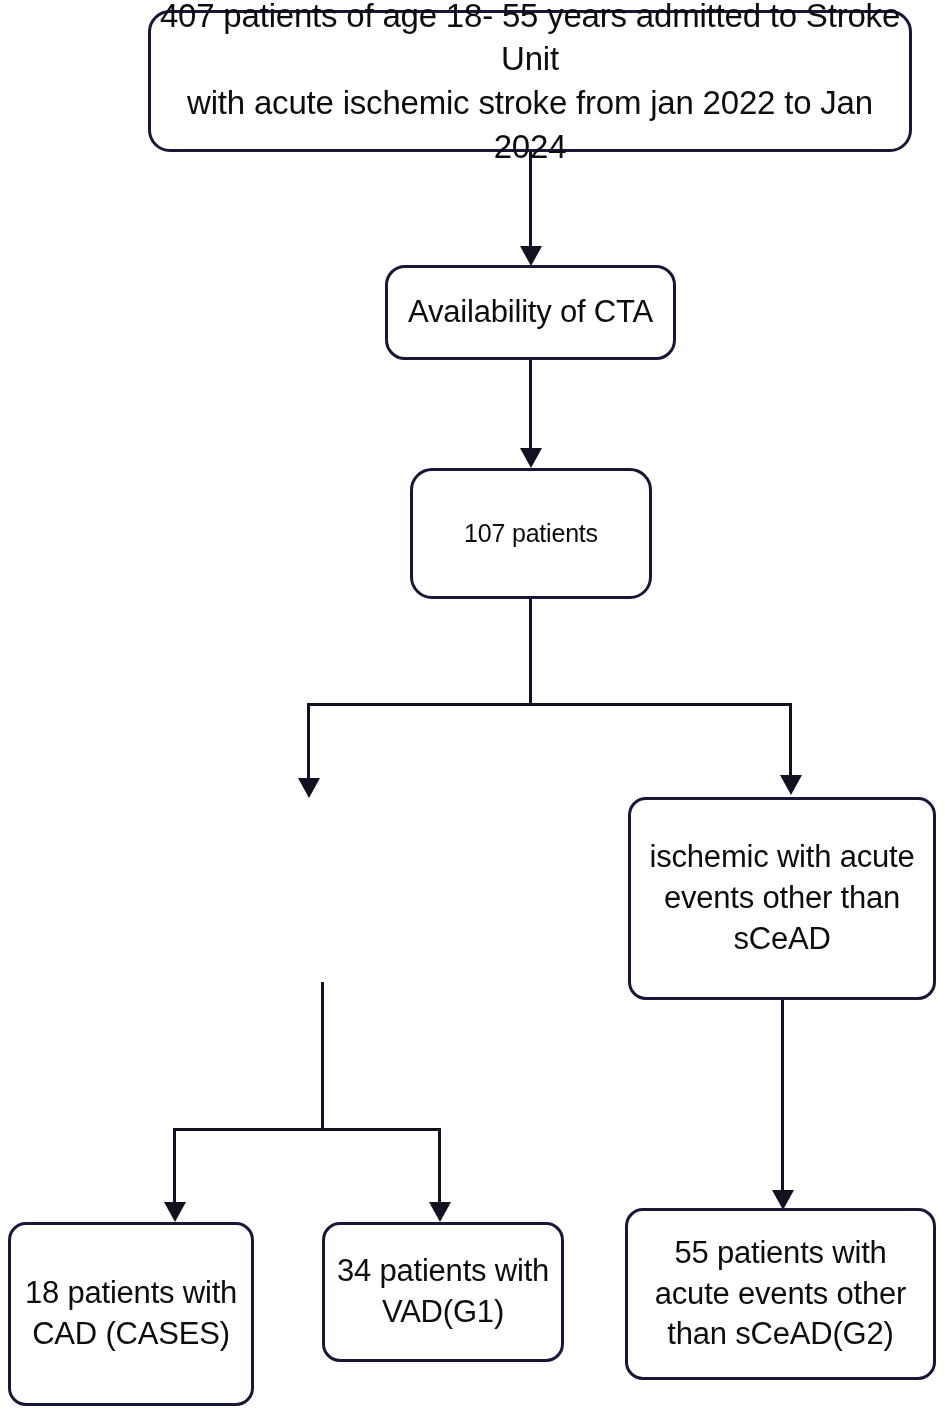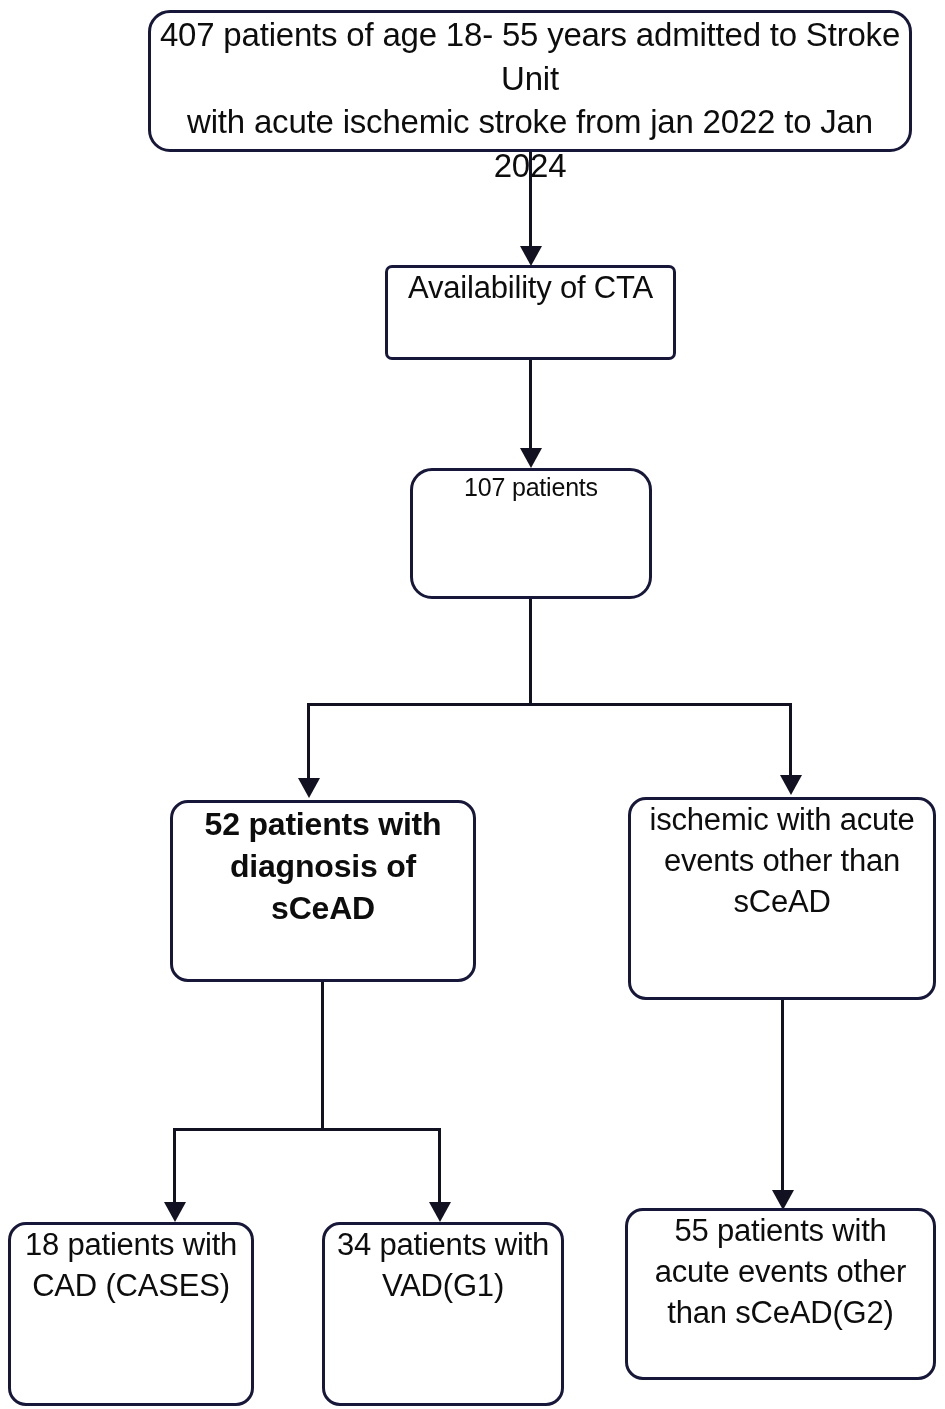--- a/index.html
+++ b/index.html
@@ -15,43 +15,43 @@
     overflow: hidden;
     font-family: "Liberation Sans", sans-serif;
   }
   .node {
     position: absolute;
     box-sizing: border-box;
     background: #ffffff;
     border: 3px solid #17173a;
     border-radius: 18px;
     display: flex;
-    align-items: flex-start;
+    align-items: center;
     justify-content: center;
     text-align: center;
     color: #0d0d0d;
     line-height: 1.32;
     letter-spacing: -0.2px;
     z-index: 2;
   }
   .node .label {
     display: block;
     width: 100%;
     padding: 0 8px;
     box-sizing: border-box;
     white-space: pre-line;
   }
   
   #node-cohort      { left: 148px; top: 10px;   width: 764px; height: 142px; font-size: 33px; border-radius: 22px; }
-  #node-cta         { left: 385px; top: 265px;  width: 291px; height: 95px;  font-size: 31px; border-radius: 7px; }
+  #node-cta         { left: 385px; top: 265px;  width: 291px; height: 95px;  font-size: 31px; border-radius: 20px; }
   #node-107         { left: 410px; top: 468px;  width: 242px; height: 131px; font-size: 25px; border-radius: 22px; }
   #node-scead       { left: 170px; top: 800px;  width: 306px; height: 182px; font-size: 32px; font-weight: bold; border-radius: 18px; }
   #node-other       { left: 628px; top: 797px;  width: 308px; height: 203px; font-size: 31px; border-radius: 18px; }
   #node-cad         { left: 8px;   top: 1222px; width: 246px; height: 184px; font-size: 31px; border-radius: 18px; }
-  #node-vad         { left: 322px; top: 1222px; width: 242px; height: 184px; font-size: 31px; border-radius: 18px; }
+  #node-vad         { left: 322px; top: 1222px; width: 242px; height: 140px; font-size: 31px; border-radius: 18px; }
   #node-g2          { left: 625px; top: 1208px; width: 311px; height: 172px; font-size: 31px; border-radius: 18px; }
 
   
   .vline {
     position: absolute;
     width: 3px;
     background: #111122;
     z-index: 1;
   }
   .hline {
@@ -94,24 +94,20 @@
     <span class="label">107 patients</span>
   </div>
 
   <div class="vline" style="left:529px; top:599px; height:106px;"></div>
   <div class="hline" style="left:307px; top:703px; width:485px;"></div>
   <div class="vline" style="left:307px; top:703px; height:75px;"></div>
   <div class="arrowhead" style="left:298px; top:778px;"></div>
   <div class="vline" style="left:789px; top:703px; height:72px;"></div>
   <div class="arrowhead" style="left:780px; top:775px;"></div>
 
-  <div class="node" id="node-scead">
-    <span class="label">52 patients with
-diagnosis of sCeAD</span>
-  </div>
 
   <div class="node" id="node-other">
     <span class="label">ischemic with acute
 events other than
 sCeAD</span>
   </div>
 
   <div class="vline" style="left:321px; top:982px; height:148px;"></div>
   <div class="hline" style="left:173px; top:1128px; width:268px;"></div>
   <div class="vline" style="left:173px; top:1128px; height:74px;"></div>

